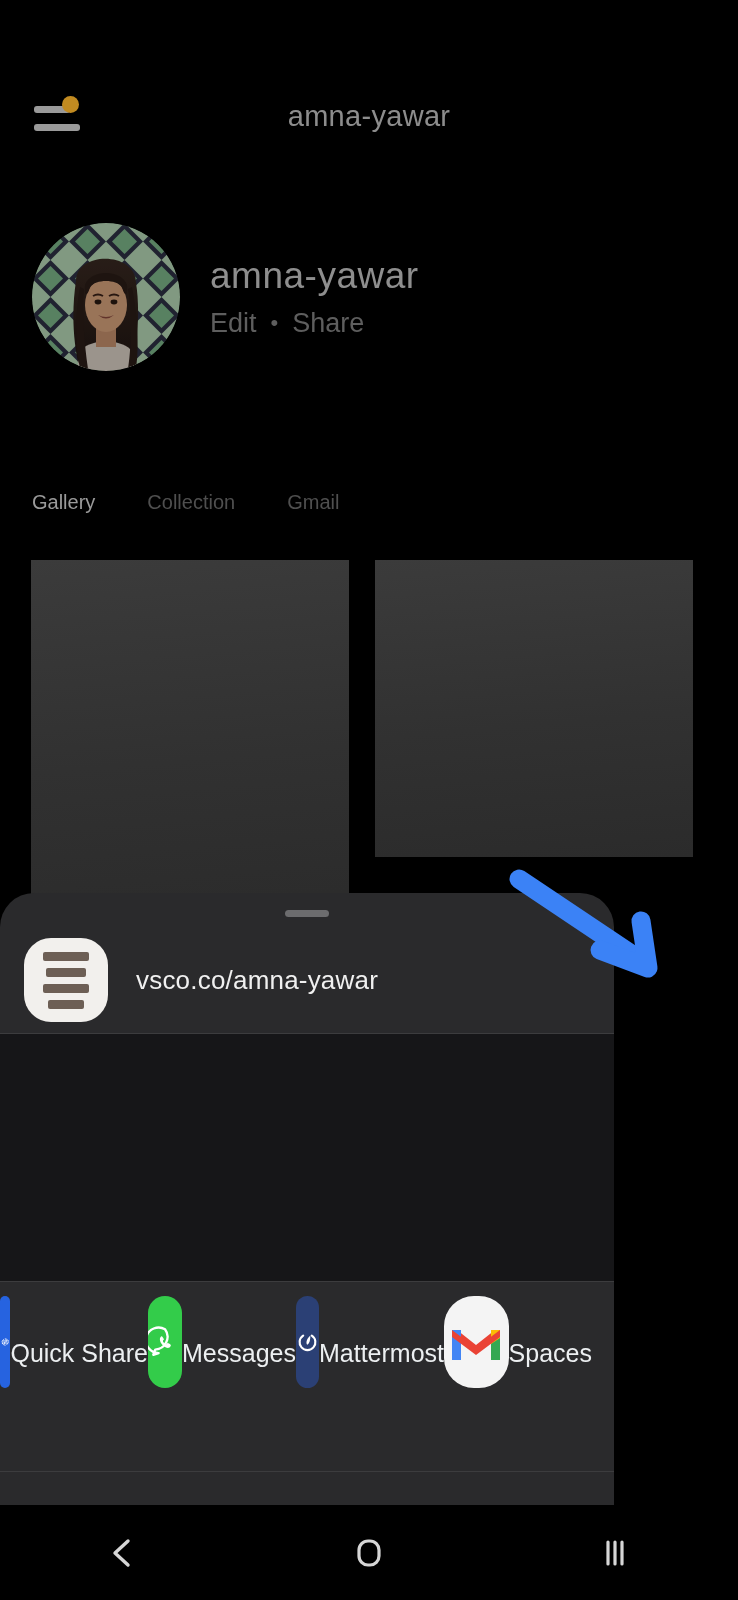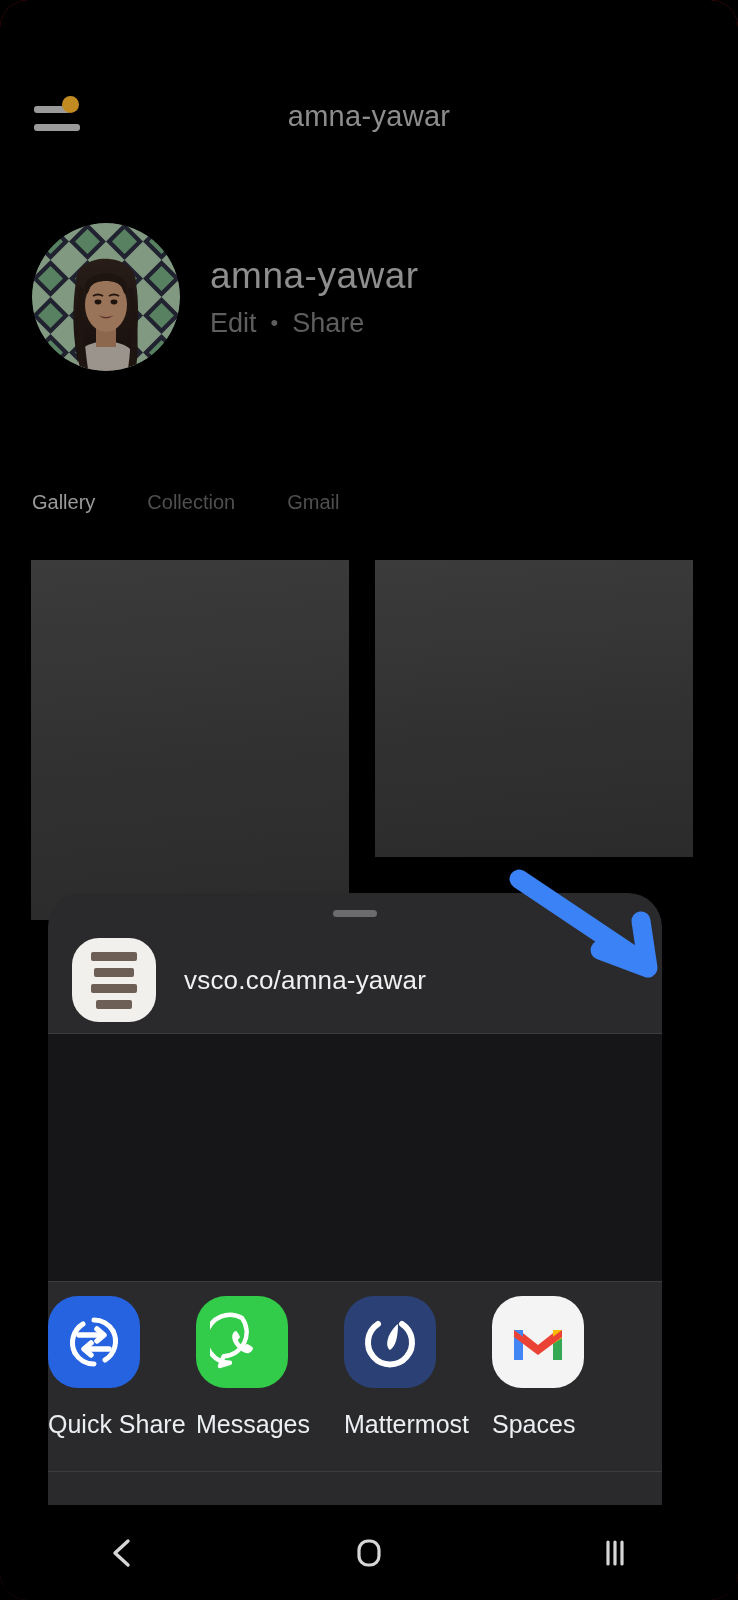--- a/index.html
+++ b/index.html
@@ -7,21 +7,20 @@
     width:738px; height:1600px;
     background:#000;
     font-family:"Liberation Sans", sans-serif;
     overflow:hidden;
   }
   .screen {
     position:relative;
     width:738px; height:1600px;
     background:#b91c1c;
     overflow:hidden;
-    border-radius:28px;
   }
 
   
   .app-layer { position:absolute; inset:0; background:#000; }
 
   .topbar {
     position:absolute; top:76px; left:0; width:738px; height:80px;
   }
   .hamburger {
     position:absolute; left:32px; top:20px; width:52px; height:40px;
@@ -79,21 +78,20 @@
   }
   .thumb.left  { left:31px;  width:318px; height:360px; }
   .thumb.right { left:375px; width:318px; height:297px; }
 
   
   .sheet {
     position:absolute; left:0; top:893px; width:614px; height:612px;
     background:#2a2a2c;
     border-radius:34px 34px 0 0;
     overflow:hidden;
-    margin-left:48px;
   }
   .drag-handle {
     position:absolute; left:50%; top:17px; transform:translateX(-50%);
     width:44px; height:7px; border-radius:4px; background:#6c6c6e;
   }
 
   .link-row {
     position:absolute; left:0; top:34px; width:738px; height:106px;
     display:flex; align-items:center; padding:0 24px;
   }
@@ -129,21 +127,21 @@
     background:#161618;
   }
 
   
   .apps {
     position:absolute; left:0; top:389px; width:738px; height:189px;
     display:flex; align-items:flex-start; padding-top:14px;
   }
   .app {
     width:148px; flex:0 0 auto;
-    display:flex; flex-direction:column; 
+    display:flex; flex-direction:row; align-items:center;
   }
   .app-icon {
     width:92px; height:92px; border-radius:30px;
     display:flex; align-items:center; justify-content:center;
     overflow:hidden;
   }
   .app-label {
     margin-top:22px; color:#eceff1; font-size:25px;
     white-space:nowrap;
   }

